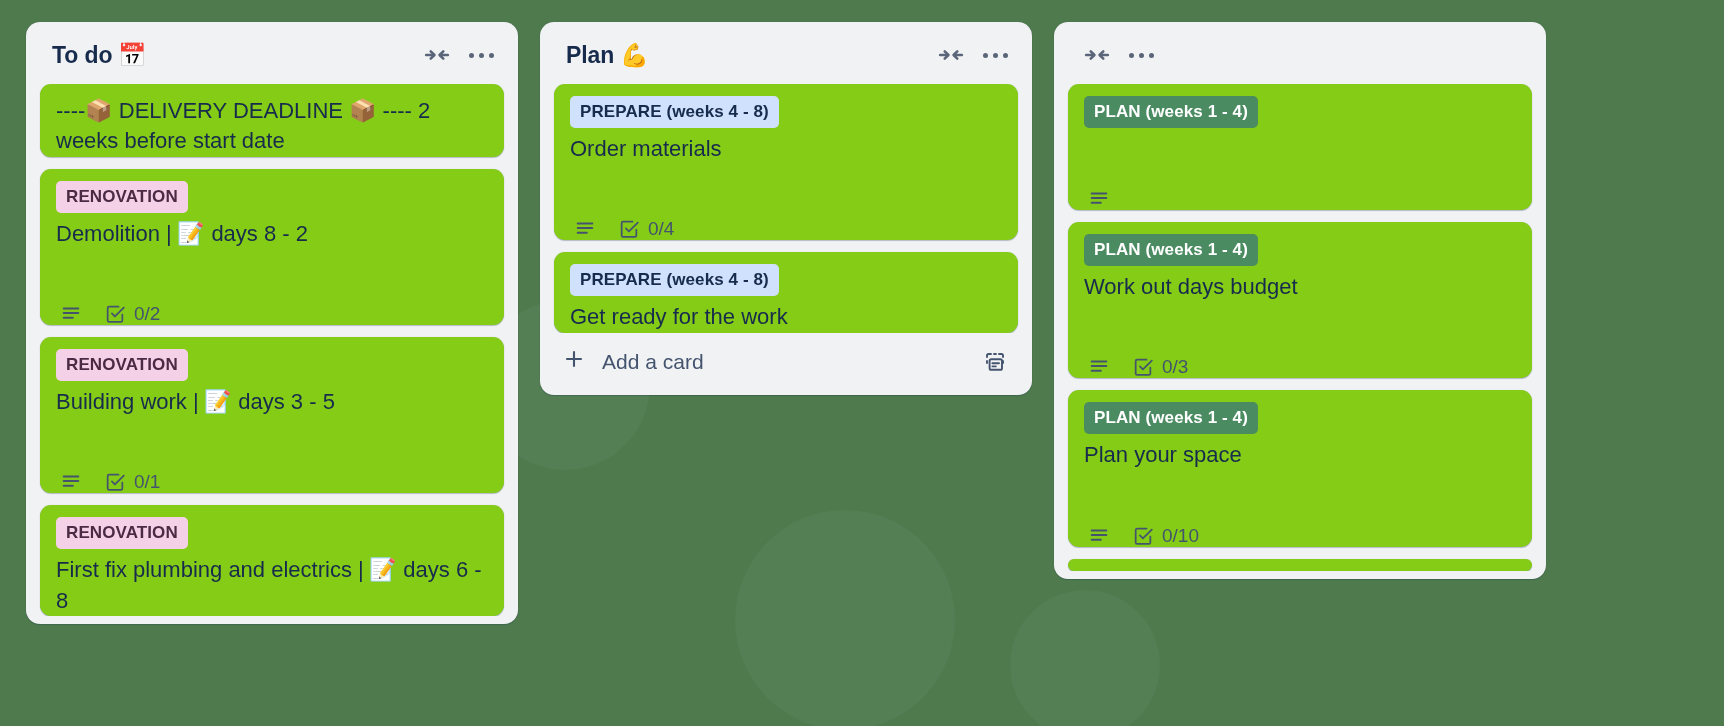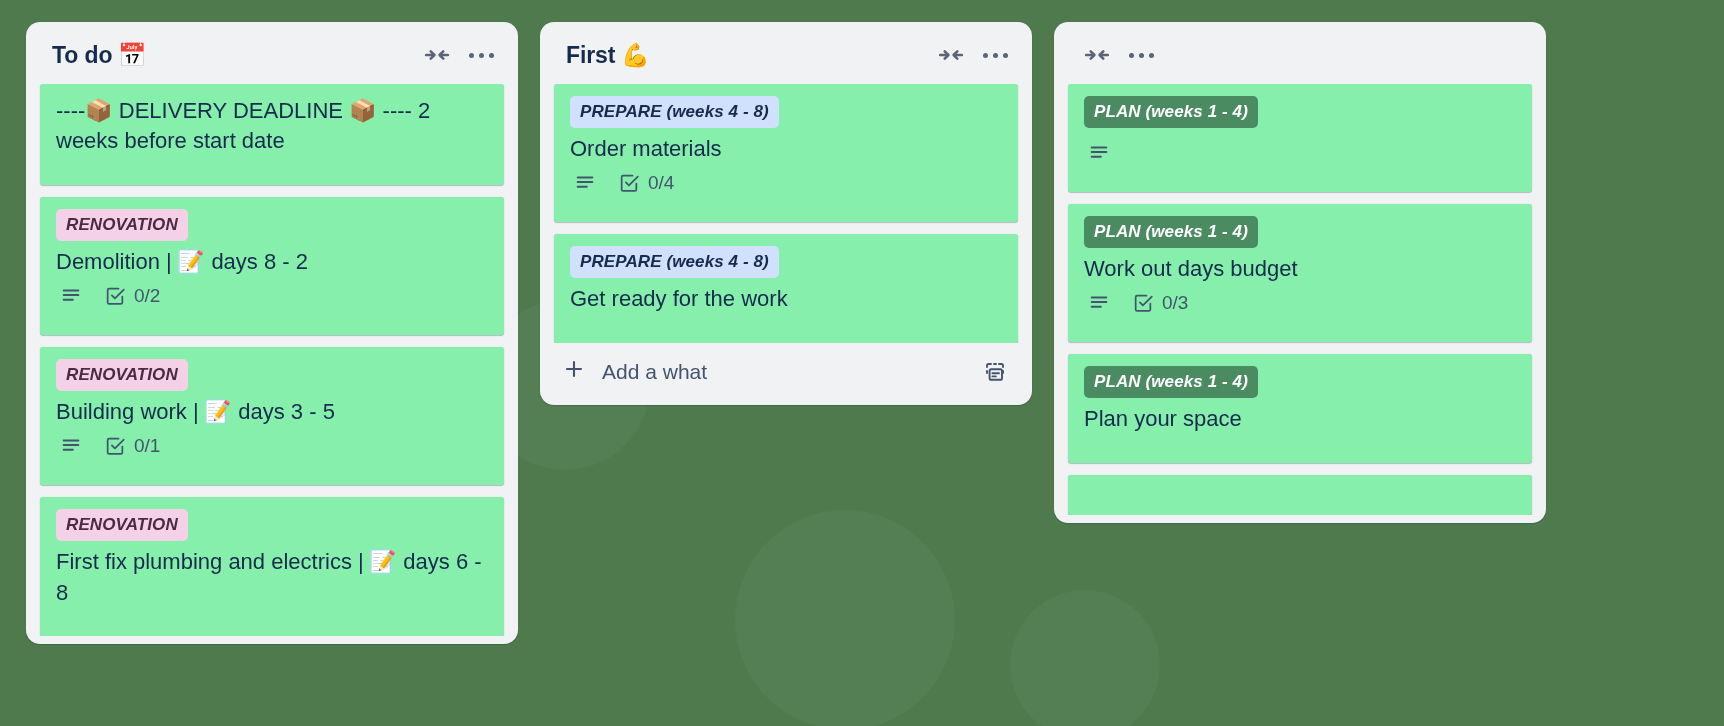--- a/index.html
+++ b/index.html
@@ -84,37 +84,36 @@
   .cards {
     padding: 0 14px;
     display: flex;
     flex-direction: column;
     gap: 12px;
     overflow: hidden;
     flex: 1 1 auto;
   }
 
   .card {
-    background: #86efac;
-    border-radius: 3px;
-    padding: 12px 14px 28px 16px;
+    background: #84cc16;
+    border-radius: 11px;
+    padding: 12px 14px 0 16px;
     box-shadow: 0 1px 1px rgba(9,30,66,0.25), 0 0 1px rgba(9,30,66,0.18);
     flex: 0 0 auto;
   }
 
   .label {
     display: inline-block;
     font-size: 17px;
     font-weight: bold;
     line-height: 1;
     padding: 7px 10px 8px 10px;
     border-radius: 5px;
     margin-bottom: 6px;
     letter-spacing: 0.1px;
-    font-style: italic;
   }
   .label-pink  { background: #f5d1e8; color: #4b2b44; }
   .label-blue  { background: #cfe1fd; color: #172b4d; }
   .label-green { background: #4b8b62; color: #ffffff; }
 
   .card-title {
     font-size: 22px;
     line-height: 1.38;
     color: #172b4d;
     word-wrap: break-word;
@@ -127,20 +126,21 @@
     margin-top: 8px;
     padding-left: 4px;
     color: #44546f;
   }
   .badge {
     display: flex;
     align-items: center;
     gap: 8px;
     font-size: 19px;
     color: #44546f;
+    margin-top: 46px;
   }
   .badge svg { display: block; }
 
   .add-card-row {
     display: flex;
     align-items: center;
     padding: 14px 22px 10px 22px;
     gap: 16px;
     flex: 0 0 auto;
   }
@@ -228,21 +228,21 @@
                 </svg>
               </span>
               <span>0/1</span>
             </div>
           </div></div>
         <div class="card"><span class="label label-pink">RENOVATION</span><div class="card-title">First fix plumbing and electrics | 📝 days 6 - 8</div></div>
       </div>
     </div>
     <div class="list">
       <div class="list-header">
-        <div class="list-title">First 💪</div>
+        <div class="list-title">Plan 💪</div>
         <div class="hdr-btn">
           <svg width="26" height="26" viewBox="0 0 24 24" fill="none" stroke="currentColor" stroke-width="2.4" stroke-linecap="round" stroke-linejoin="round">
             <path d="M2 12h7"></path>
             <path d="M6.2 8.6 9.6 12l-3.4 3.4"></path>
             <path d="M22 12h-7"></path>
             <path d="M17.8 8.6 14.4 12l3.4 3.4"></path>
           </svg>
         </div>
         <div class="hdr-btn">
           <div class="dots">
@@ -274,21 +274,21 @@
             </div>
           </div></div>
         <div class="card"><span class="label label-blue">PREPARE (weeks 4 - 8)</span><div class="card-title">Get ready for the work</div></div>
       </div>
       <div class="add-card-row">
         <div class="add-card-btn">
           <span><svg width="24" height="24" viewBox="0 0 24 24" fill="none" stroke="currentColor" stroke-width="2.1" stroke-linecap="round">
               <path d="M12 5v14"></path>
               <path d="M5 12h14"></path>
             </svg></span>
-          <span class="add-card-label">Add a what</span>
+          <span class="add-card-label">Add a card</span>
         </div>
         <div class="tpl-btn">
           <svg width="24" height="24" viewBox="0 0 24 24" fill="none" stroke="currentColor" stroke-width="1.9" stroke-linecap="round">
             <path d="M4 7V5.6A1.6 1.6 0 0 1 5.6 4H8"></path>
             <path d="M20 7V5.6A1.6 1.6 0 0 0 18.4 4H16"></path>
             <path d="M11 4h2"></path>
             <path d="M4 11v2"></path>
             <path d="M20 11v2"></path>
             <rect x="6.6" y="9.2" width="12.4" height="10.6" rx="1.6" stroke-dasharray="0"></rect>
             <path d="M9.4 13.2h6.6"></path>
@@ -340,17 +340,36 @@
             <div class="badge">
               <span>
                 <svg width="22" height="22" viewBox="0 0 24 24" fill="none" stroke="currentColor" stroke-width="1.9" stroke-linecap="round" stroke-linejoin="round">
                   <path d="M20 12.6V19a1.6 1.6 0 0 1-1.6 1.6H5.6A1.6 1.6 0 0 1 4 19V5.6A1.6 1.6 0 0 1 5.6 4h10.2"></path>
                   <path d="m8.6 11.4 3.3 3.3L21.6 5"></path>
                 </svg>
               </span>
               <span>0/3</span>
             </div>
           </div></div>
-        <div class="card"><span class="label label-green">PLAN (weeks 1 - 4)</span><div class="card-title">Plan your space</div></div>
+        <div class="card"><span class="label label-green">PLAN (weeks 1 - 4)</span><div class="card-title">Plan your space</div><div class="badges">
+            <div class="badge">
+              <span>
+                <svg width="22" height="22" viewBox="0 0 24 24" fill="none" stroke="currentColor" stroke-width="2.1" stroke-linecap="round">
+                  <path d="M4 6h16"></path>
+                  <path d="M4 11h16"></path>
+                  <path d="M4 16h10"></path>
+                </svg>
+              </span>
+            </div>
+            <div class="badge">
+              <span>
+                <svg width="22" height="22" viewBox="0 0 24 24" fill="none" stroke="currentColor" stroke-width="1.9" stroke-linecap="round" stroke-linejoin="round">
+                  <path d="M20 12.6V19a1.6 1.6 0 0 1-1.6 1.6H5.6A1.6 1.6 0 0 1 4 19V5.6A1.6 1.6 0 0 1 5.6 4h10.2"></path>
+                  <path d="m8.6 11.4 3.3 3.3L21.6 5"></path>
+                </svg>
+              </span>
+              <span>0/10</span>
+            </div>
+          </div></div>
         <div class="card"></div>
       </div>
     </div>
   </div>
 
 </body></html>

